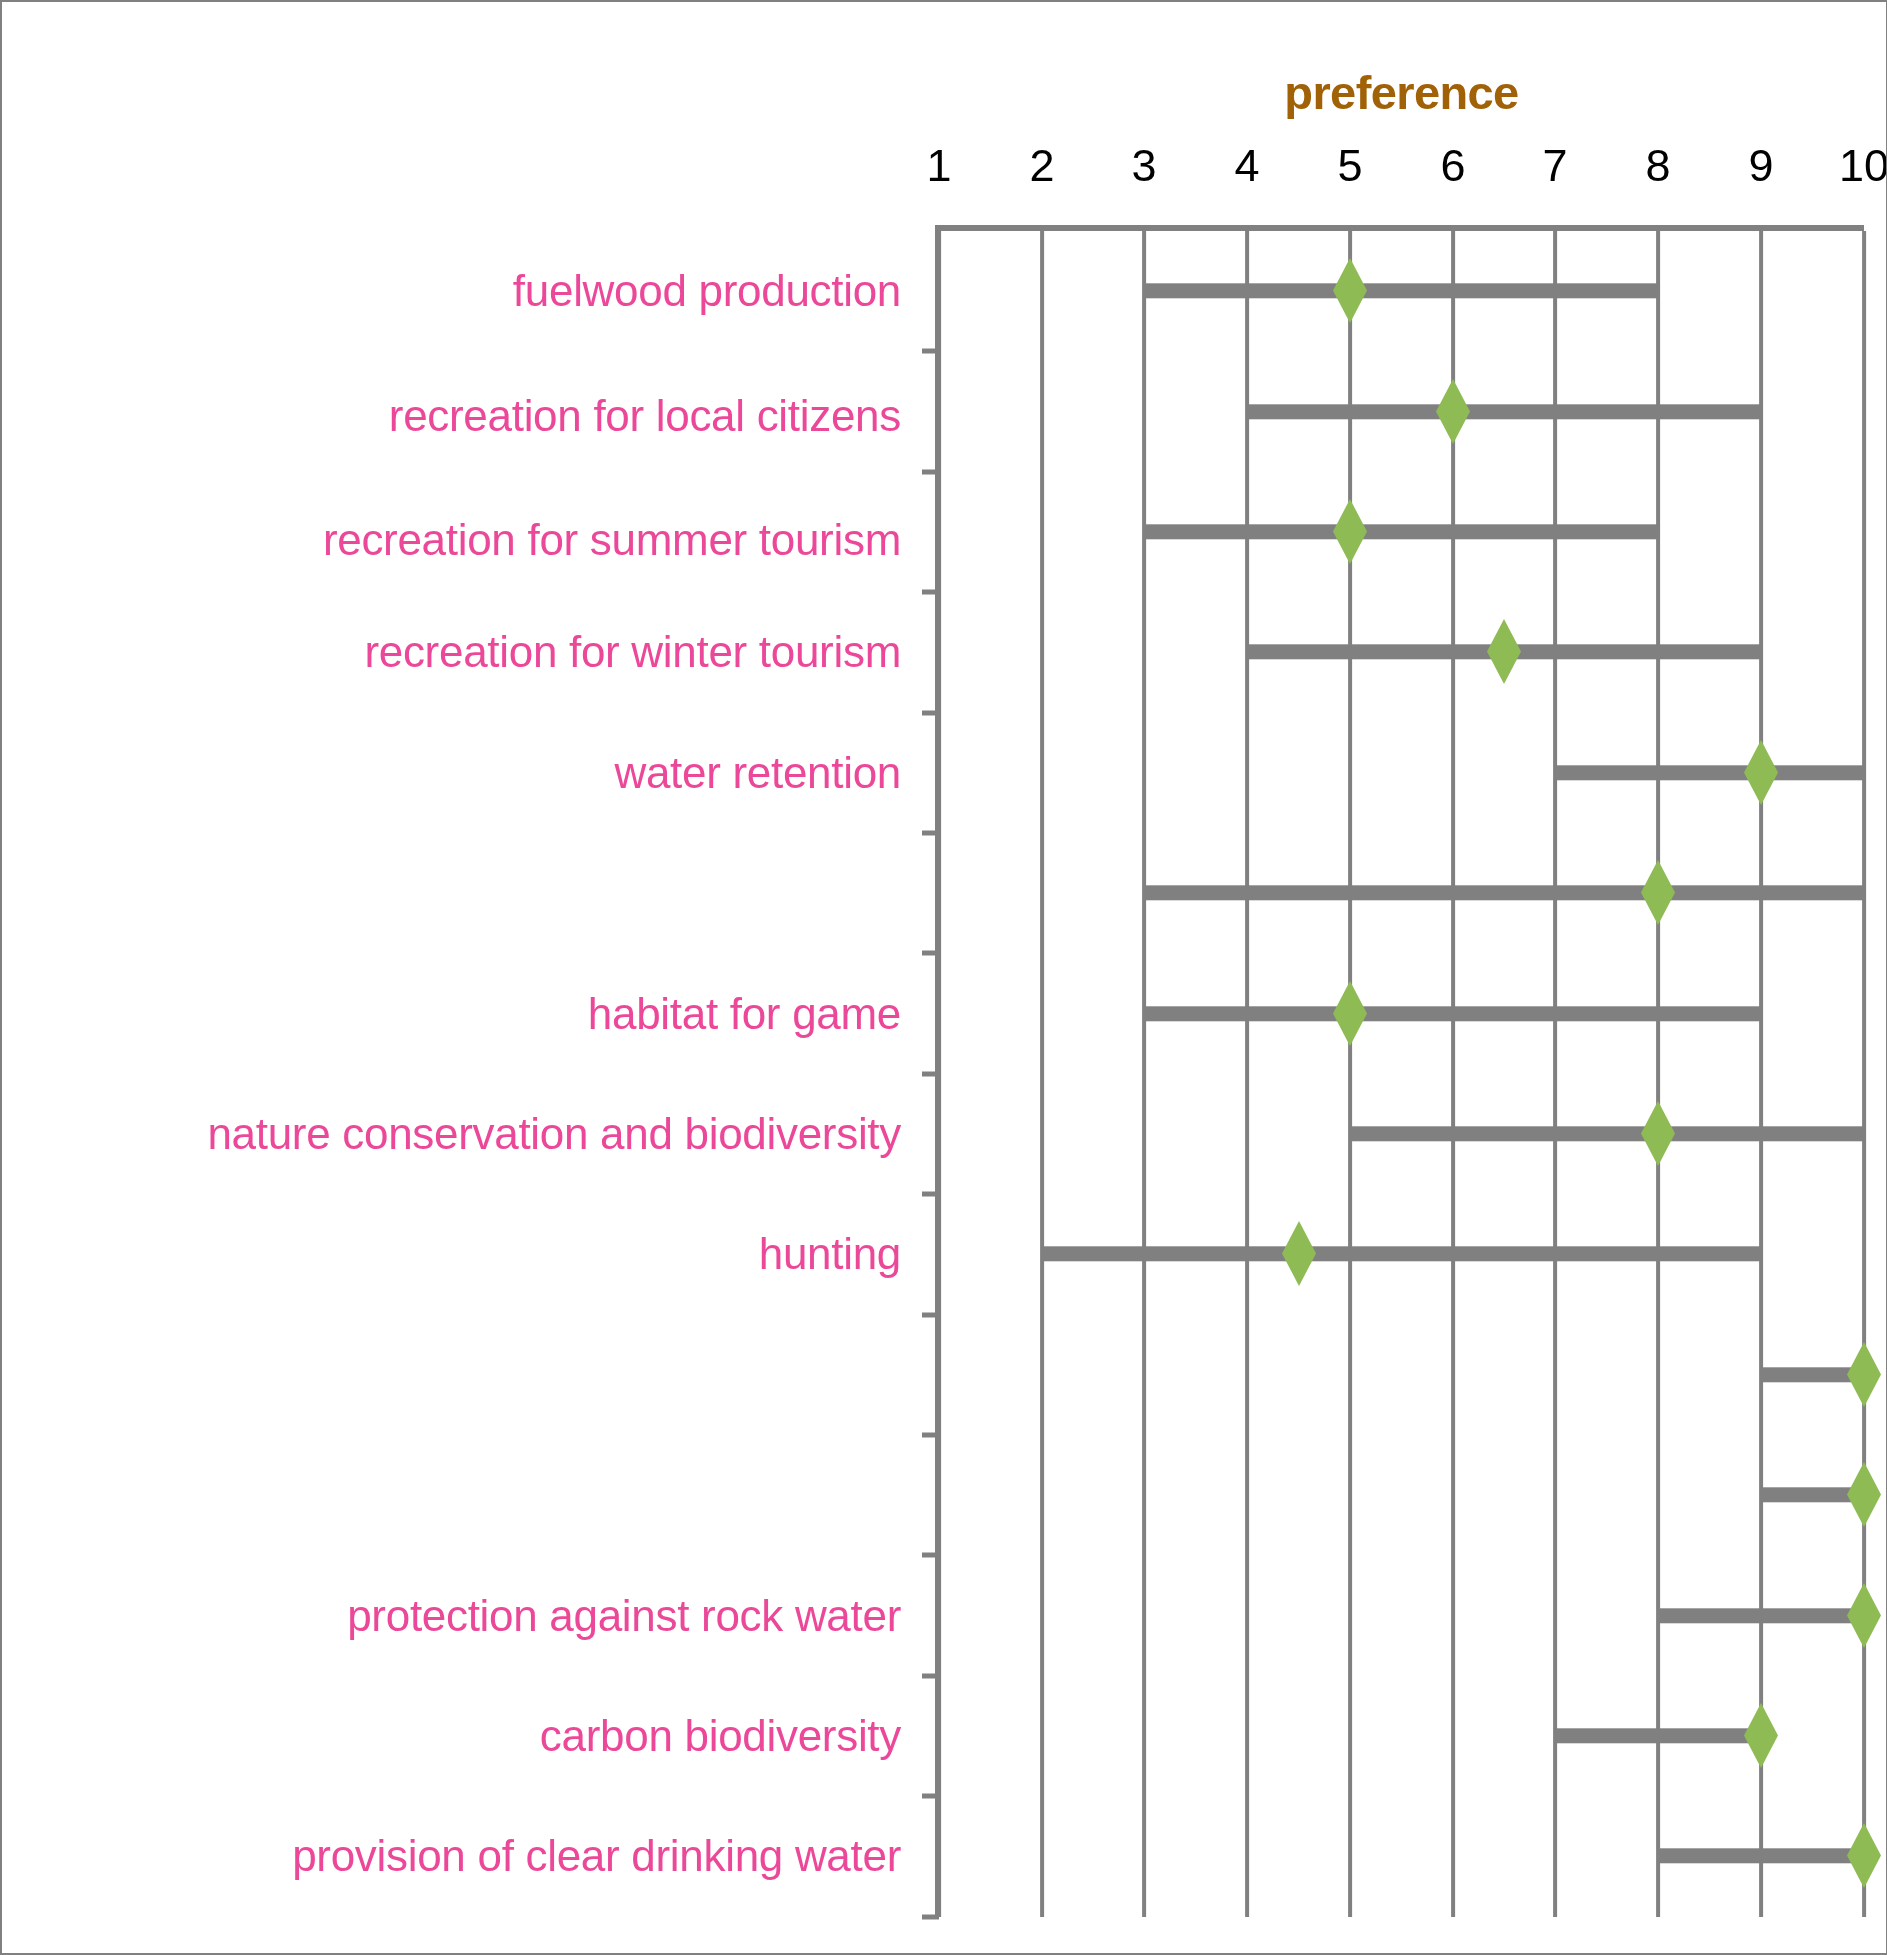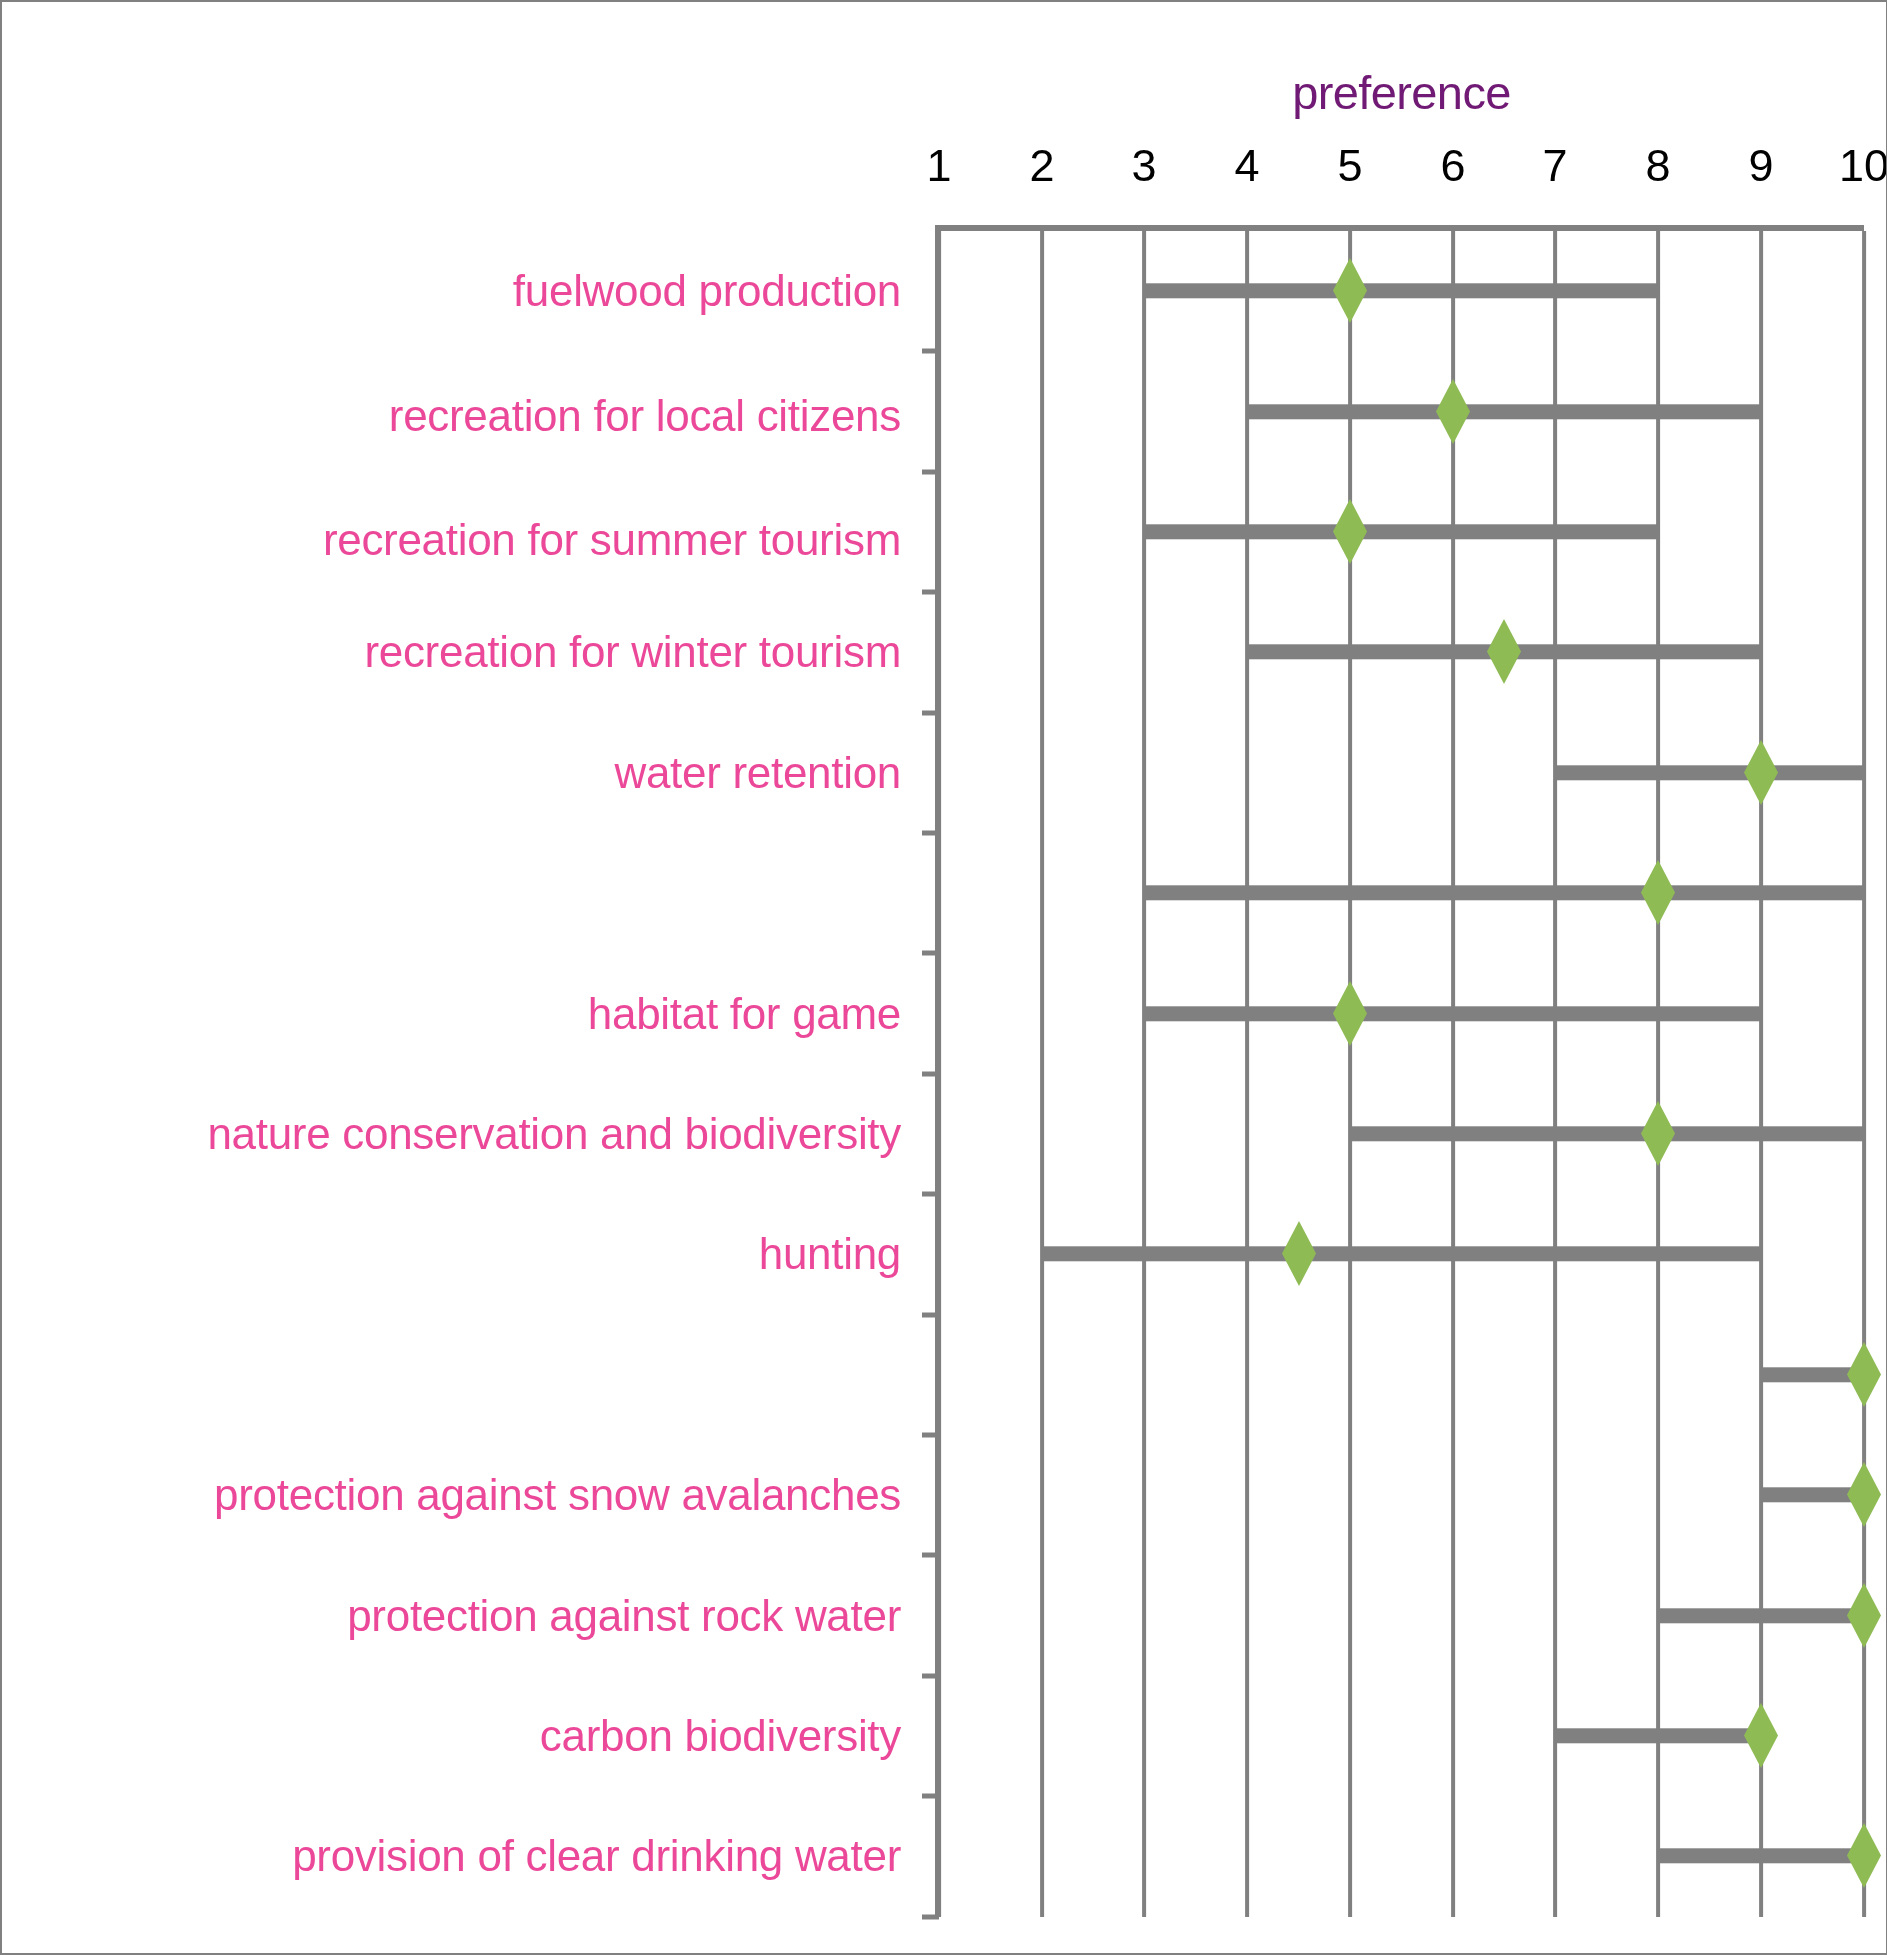--- a/index.html
+++ b/index.html
@@ -26,22 +26,22 @@
     width: 1888px;
     height: 1955px;
   }
   .chart-title {
     position: absolute;
     left: 937px;
     top: 63px;
     width: 925px;
     text-align: center;
     font-size: 47px;
-    font-weight: normal;
-    color: #701a75;
+    font-weight: bold;
+    color: #a16207;
     letter-spacing: -0.6px;
     white-space: nowrap;
   }
   .xticklabels {
     position: absolute;
     left: 937px;
     top: 138px;
     width: 925px;
     height: 61px;
   }
@@ -154,21 +154,20 @@
 
     <div id="ylabels">
         <div class="ylabel" style="top: 60px;">fuelwood production</div>
         <div class="ylabel" style="top: 185px;">recreation for local citizens</div>
         <div class="ylabel" style="top: 309px;">recreation for summer tourism</div>
         <div class="ylabel" style="top: 421px;">recreation for winter tourism</div>
         <div class="ylabel" style="top: 542px;">water retention</div>
         <div class="ylabel" style="top: 783px;">habitat for game</div>
         <div class="ylabel" style="top: 903px;">nature conservation and biodiversity</div>
         <div class="ylabel" style="top: 1023px;">hunting</div>
-        <div class="ylabel" style="top: 1264px;">protection against snow avalanches</div>
         <div class="ylabel" style="top: 1385px;">protection against rock water</div>
         <div class="ylabel" style="top: 1505px;">carbon biodiversity</div>
         <div class="ylabel" style="top: 1625px;">provision of clear drinking water</div>
       </div>
 
     <div id="plotarea">
       <div class="axis-left"></div>
       <div class="axis-top"></div>
     <div class="gridline" style="left: 0px;"></div>
         <div class="gridline" style="left: 103px;"></div>

